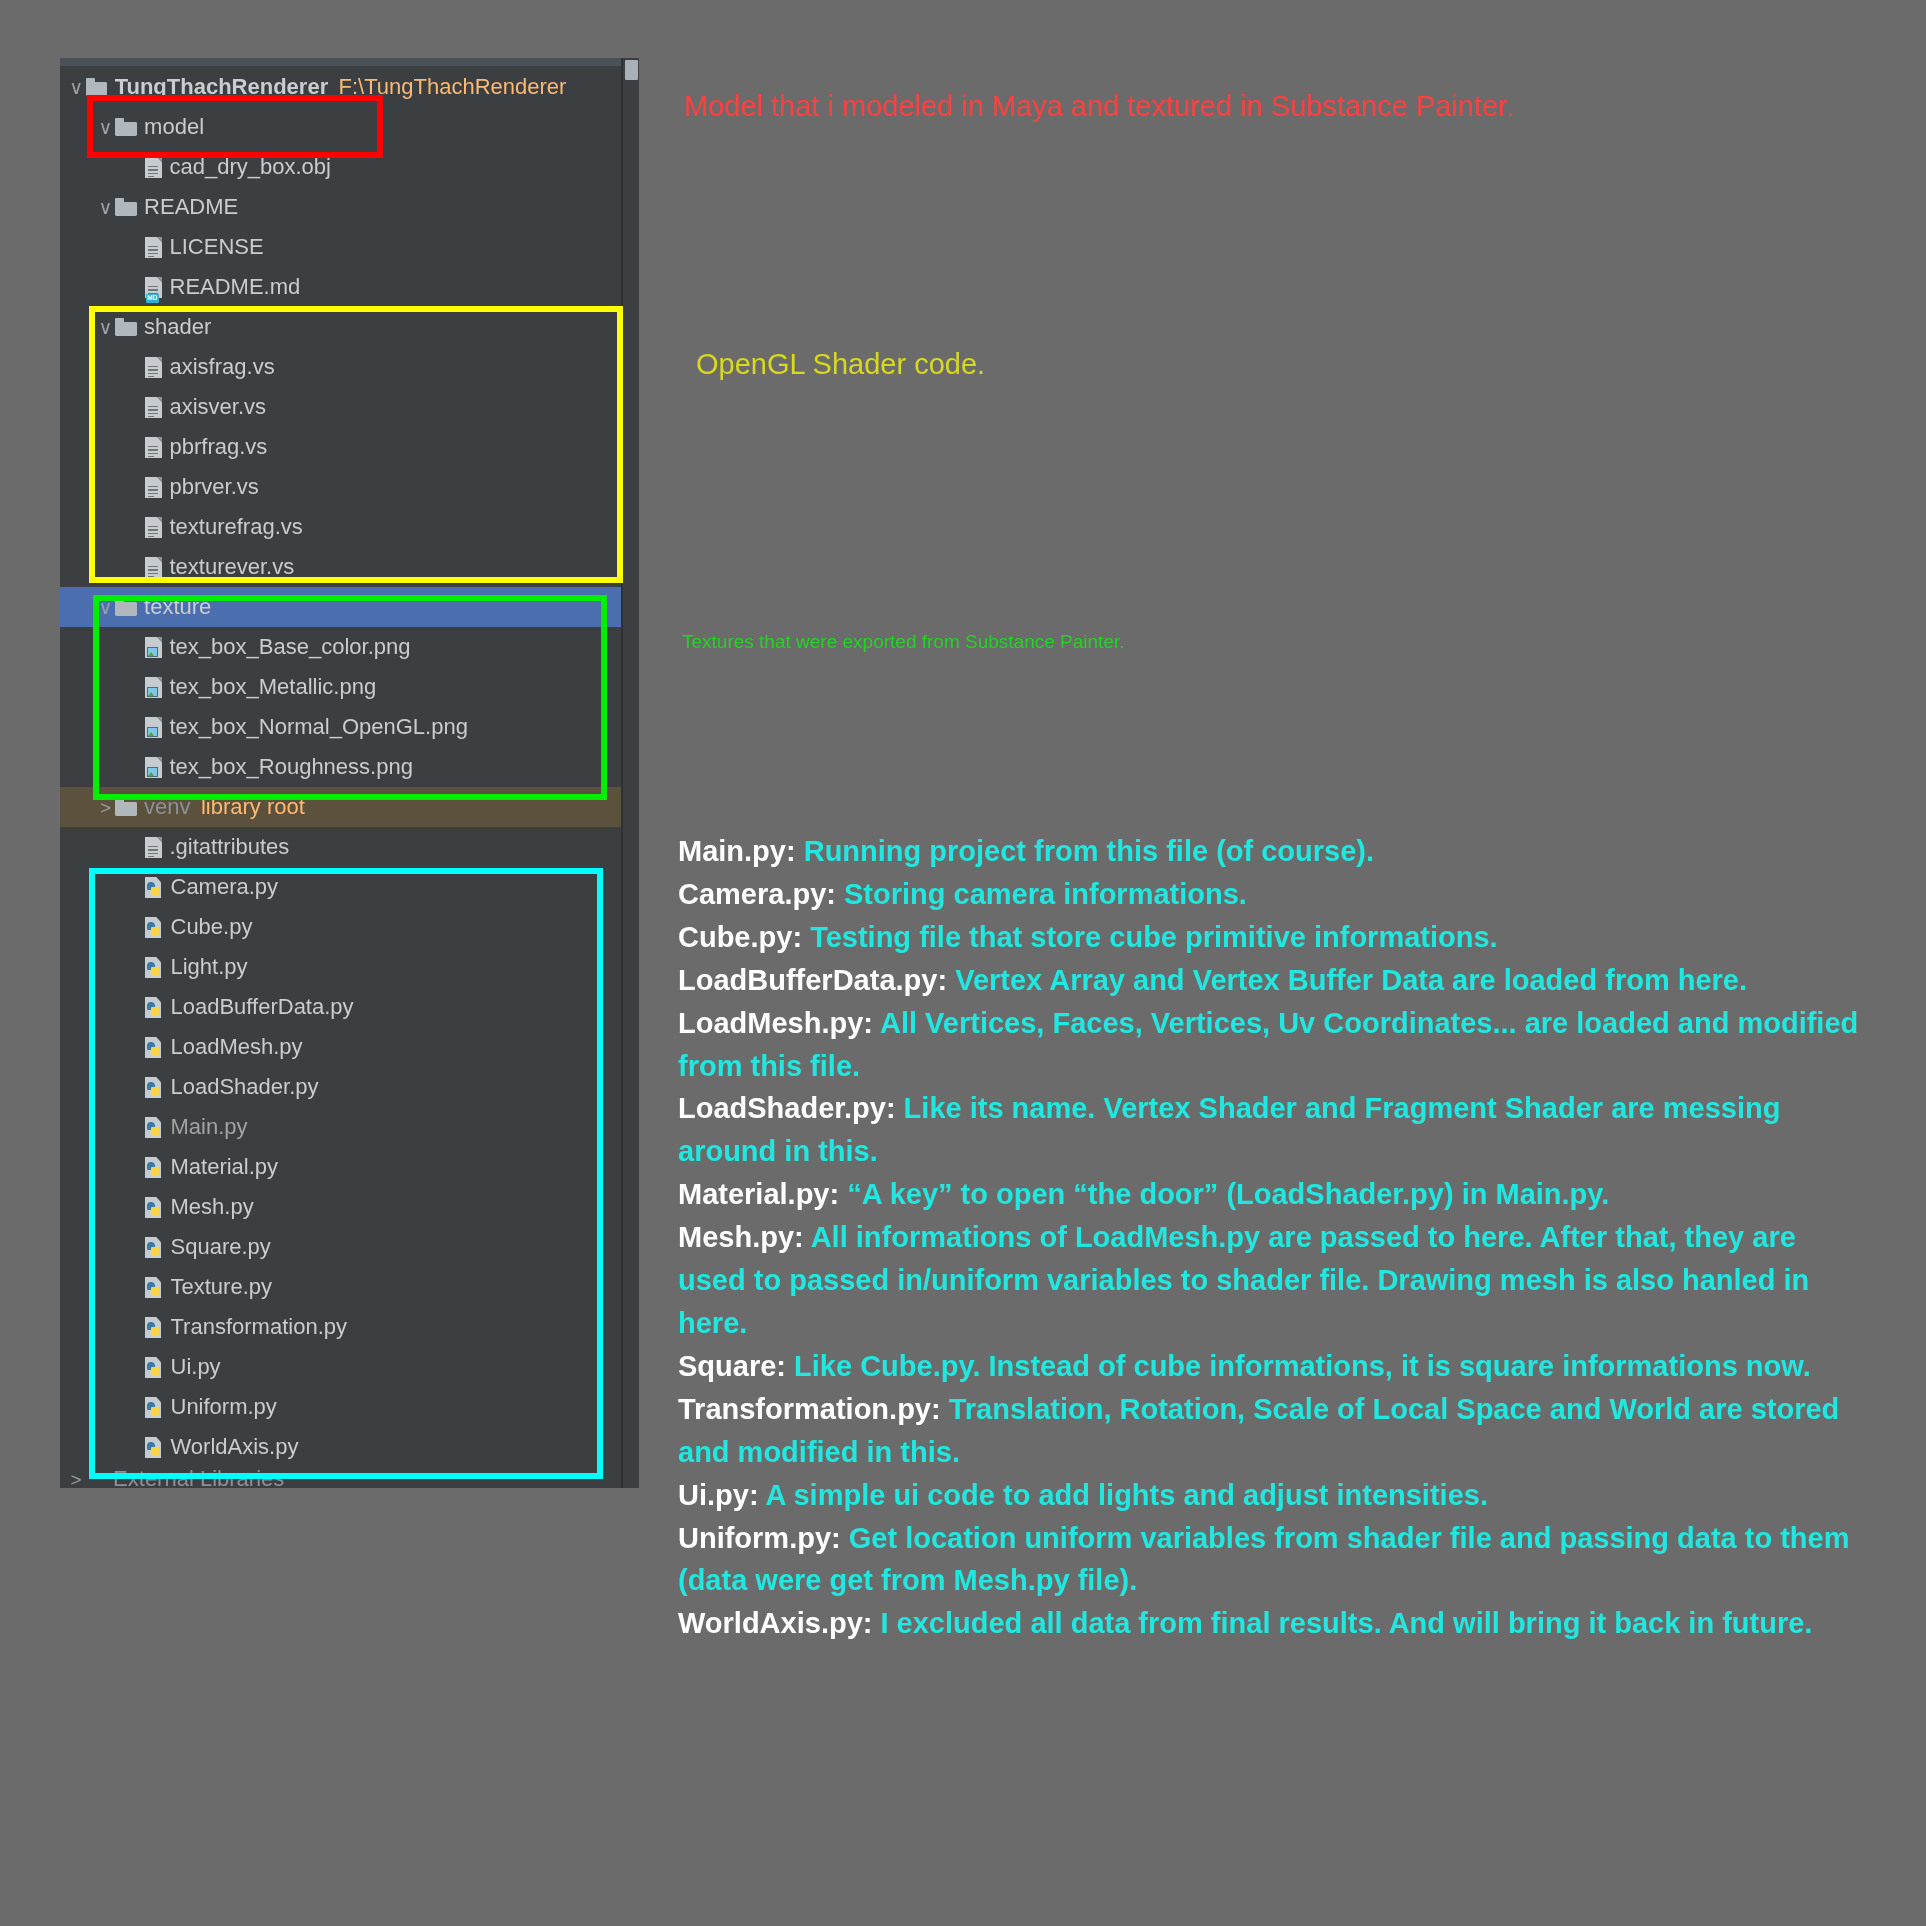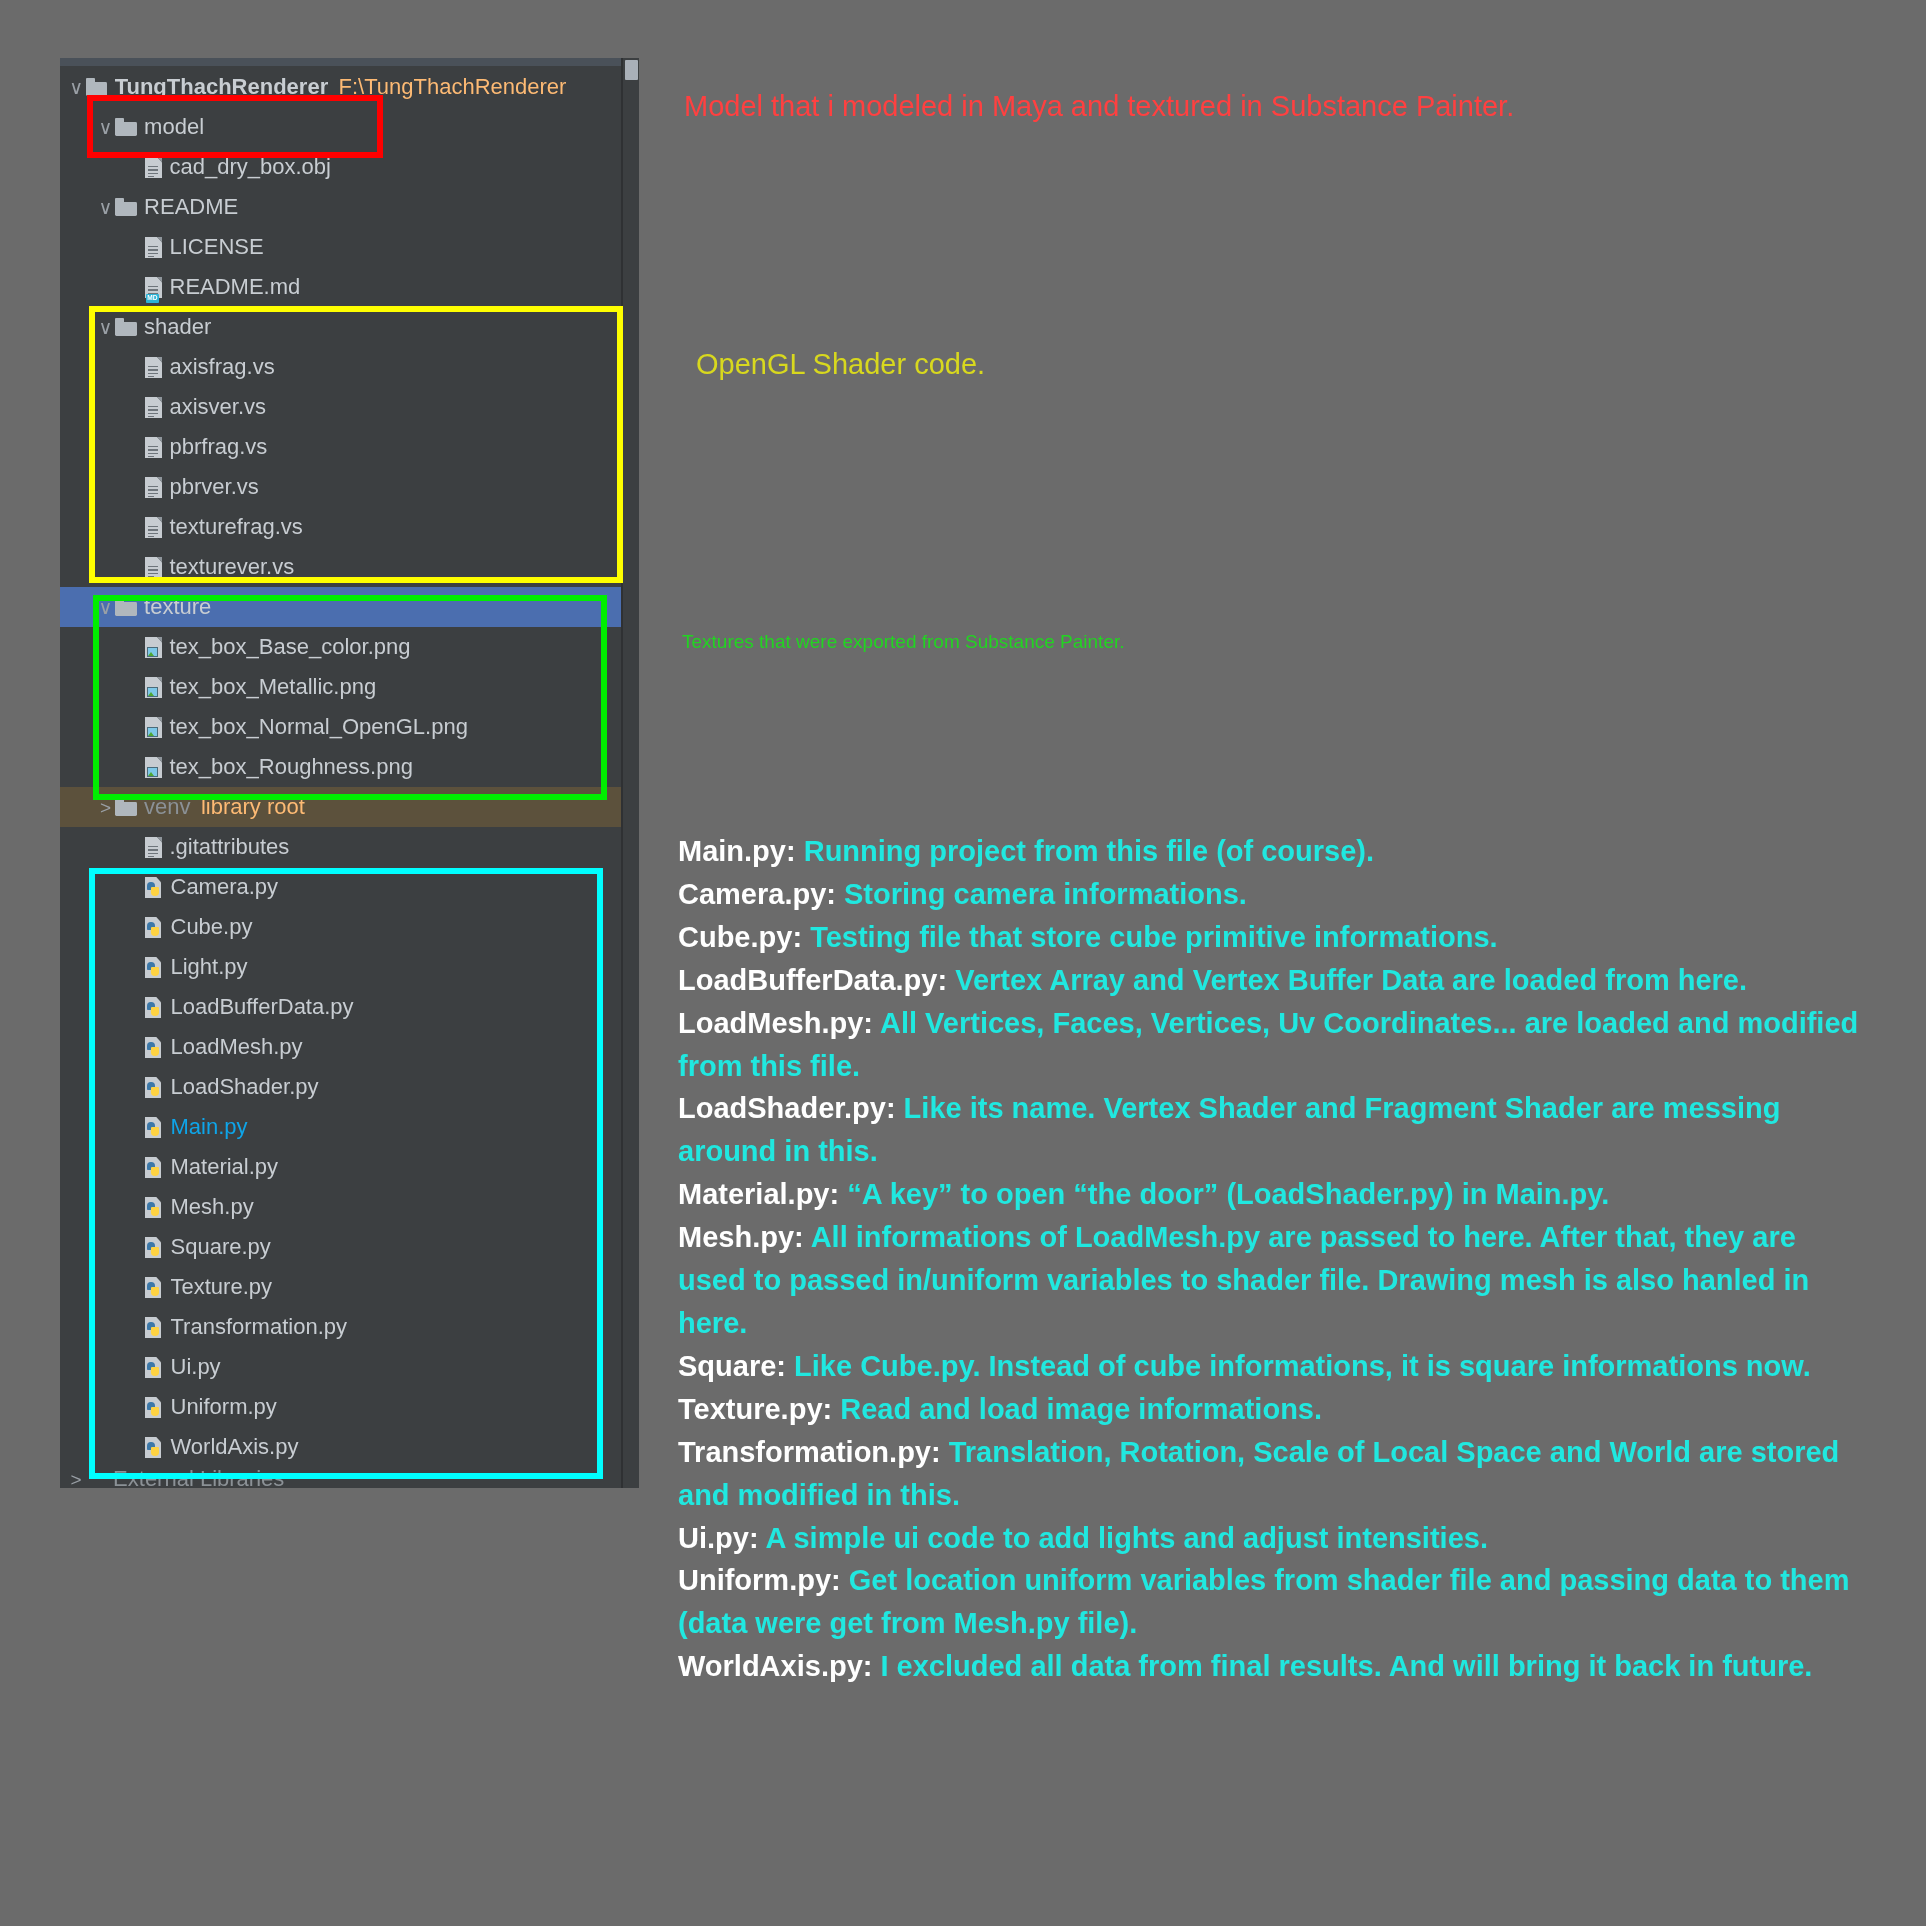--- a/index.html
+++ b/index.html
@@ -49,21 +49,21 @@
   .row.venv{background:#5c513c;}
   .row .arrow{
     width:19px;text-align:center;flex:0 0 auto;
     color:#9aa0a6;font-size:19px;line-height:1;
   }
   .row .arrow.blank{visibility:hidden;}
   .row .ico{flex:0 0 auto;margin-right:7.5px;position:relative;display:inline-block;}
   .row .lbl{flex:0 0 auto;}
   .row .sub{margin-left:10.3px;color:#fdba74;font-weight:normal;}
   .row.dim .lbl{color:#8b9196;}
-  .row.open .lbl{color:#0ea5e9;}
+  .row.open .lbl{color:#a3a3a3;}
   .row.bold .lbl{font-weight:bold;color:#c8cdd2;}
 
   
   .i0{padding-left:6.6px;}
   .i1{padding-left:36px;}
   .i2{padding-left:66px;text-align:center;}
 
   
   .ico-folder{width:21.6px;height:18px;}
   .ico-folder .fbody{
@@ -522,19 +522,18 @@
 <div id="legend">
     <p class="entry"><span class="fname">Main.py:</span> <span class="fdesc">Running project from this file (of course).</span></p>
     <p class="entry"><span class="fname">Camera.py:</span> <span class="fdesc">Storing camera informations.</span></p>
     <p class="entry"><span class="fname">Cube.py:</span> <span class="fdesc">Testing file that store cube primitive informations.</span></p>
     <p class="entry"><span class="fname">LoadBufferData.py:</span> <span class="fdesc">Vertex Array and Vertex Buffer Data are loaded from here.</span></p>
     <p class="entry"><span class="fname">LoadMesh.py:</span> <span class="fdesc">All Vertices, Faces, Vertices, Uv Coordinates... are loaded and modified from this file.</span></p>
     <p class="entry"><span class="fname">LoadShader.py:</span> <span class="fdesc">Like its name. Vertex Shader and Fragment Shader are messing around in this.</span></p>
     <p class="entry"><span class="fname">Material.py:</span> <span class="fdesc">“A key” to open “the door” (LoadShader.py) in Main.py.</span></p>
     <p class="entry"><span class="fname">Mesh.py:</span> <span class="fdesc">All informations of LoadMesh.py are passed to here. After that, they are used to passed in/uniform variables to shader file. Drawing mesh is also hanled in here.</span></p>
     <p class="entry"><span class="fname">Square:</span> <span class="fdesc">Like Cube.py. Instead of cube informations, it is square informations now.</span></p>
-    <p class="entry"><span class="fname">Texture.py:</span> <span class="fdesc">Read and load image informations.</span></p>
     <p class="entry"><span class="fname">Transformation.py:</span> <span class="fdesc">Translation, Rotation, Scale of Local Space and World are stored and modified in this.</span></p>
     <p class="entry"><span class="fname">Ui.py:</span> <span class="fdesc">A simple ui code to add lights and adjust intensities.</span></p>
     <p class="entry"><span class="fname">Uniform.py:</span> <span class="fdesc">Get location uniform variables from shader file and passing data to them (data were get from Mesh.py file).</span></p>
     <p class="entry"><span class="fname">WorldAxis.py:</span> <span class="fdesc">I excluded all data from final results. And will bring it back in future.</span></p>
   </div>
 
 
 </body></html>

